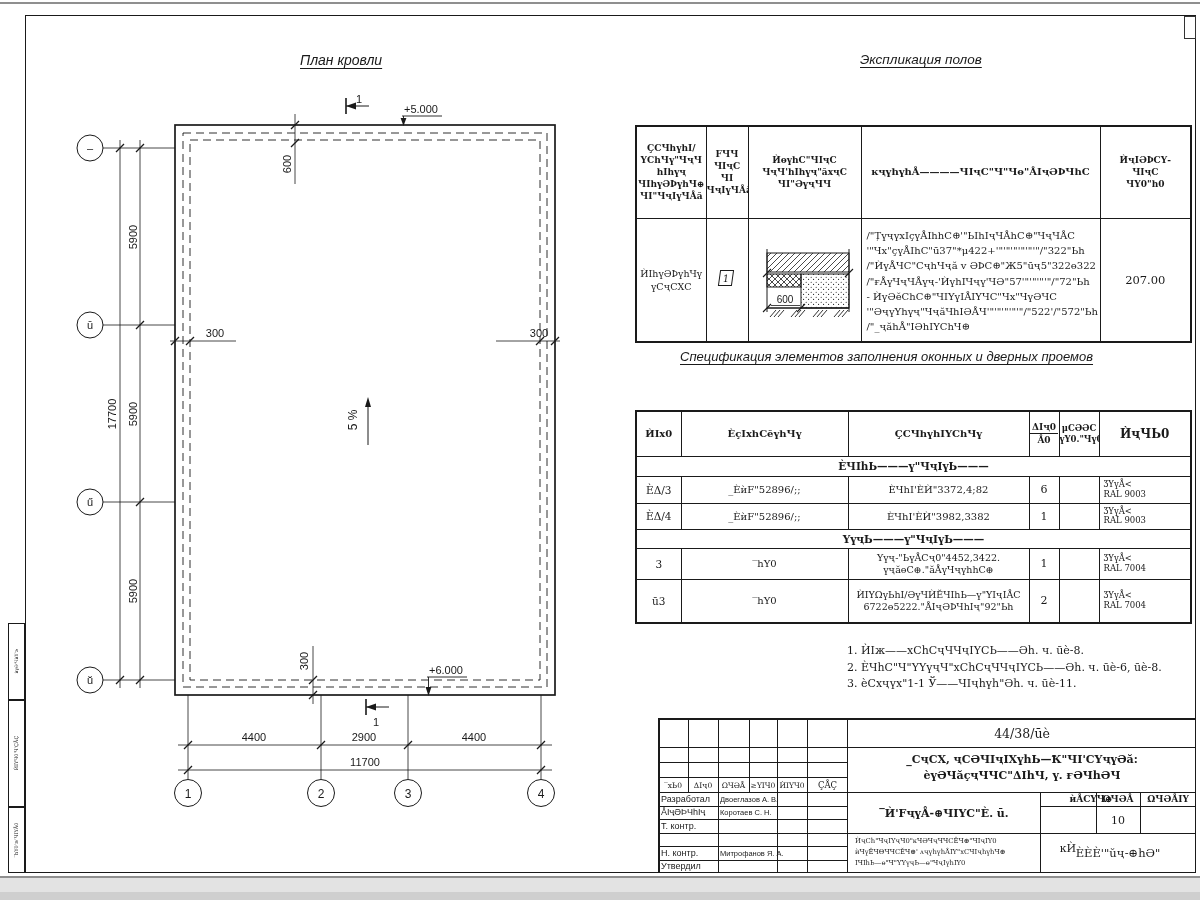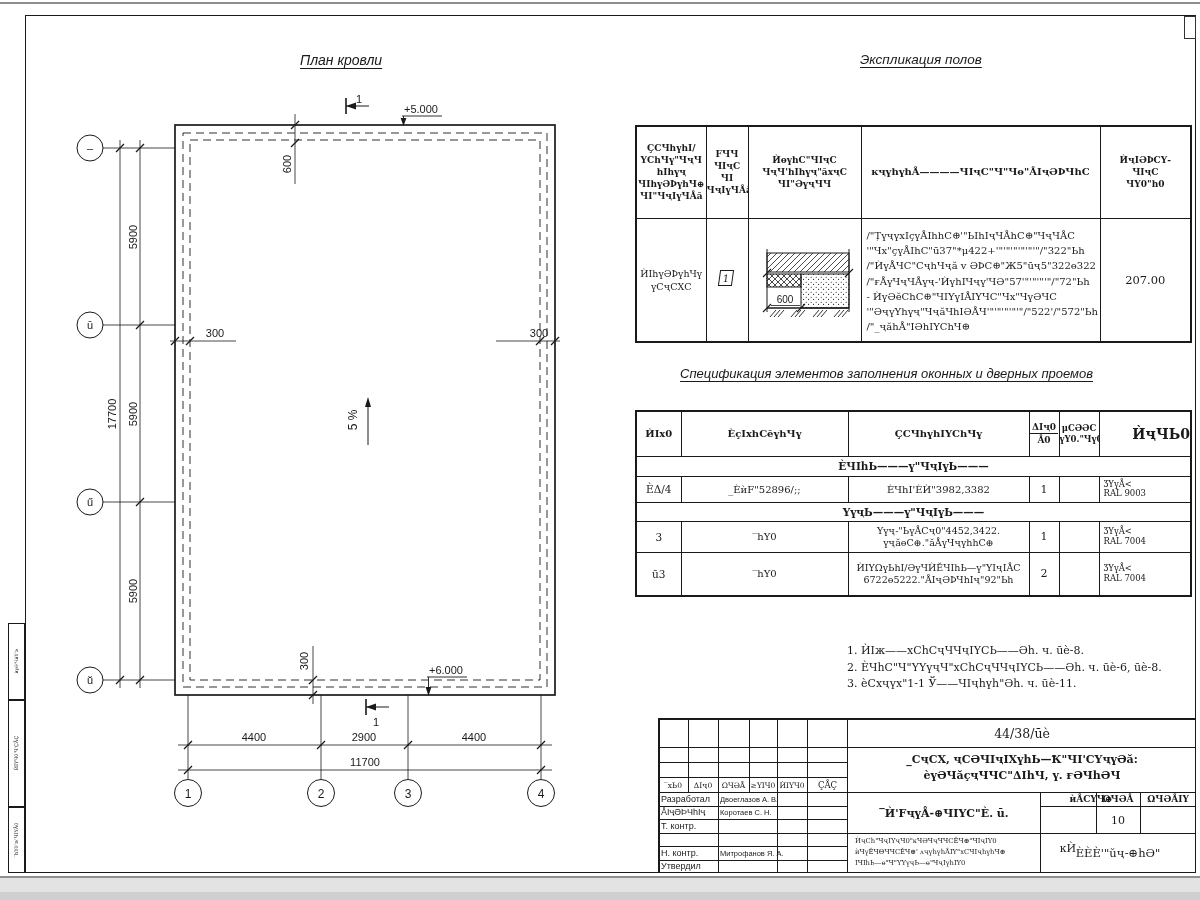--- a/index.html
+++ b/index.html
@@ -223,21 +223,21 @@
       <g stroke-width="0.9">
         <path d="M10 71 l6 -7 M14 71 l6 -7 M18 71 l6 -7"></path>
         <path d="M31 71 l6 -7 M35 71 l6 -7 M39 71 l6 -7"></path>
         <path d="M53 71 l6 -7 M57 71 l6 -7 M61 71 l6 -7"></path>
         <path d="M74 71 l6 -7 M78 71 l6 -7 M82 71 l6 -7"></path>
       </g>
     </g>
     <text x="25" y="57" font-size="10" text-anchor="middle">600</text>
   </svg>
 
-  <div class="abs title-it" style="left:680px;top:366px;width:480px;font-size:13px;">Спецификация элементов заполнения оконных и дверных проемов</div>
+  <div class="abs title-it" style="left:680px;top:349px;width:480px;font-size:13px;">Спецификация элементов заполнения оконных и дверных проемов</div>
 
   <div class="abs" style="left:635px;top:410px;">
     <table class="dt spec">
       <colgroup>
           <col style="width:45px">
           <col style="width:167px">
           <col style="width:181px">
           <col style="width:30px">
           <col style="width:40px">
           <col style="width:92px">
@@ -248,24 +248,35 @@
         <td class="hcell" style="font-size:10px;">ÈçIхһСĕүһЧү</td>
         <td class="hcell" style="font-size:10px;">ÇСЧһүһIҮСһЧү</td>
         <td class="hcell frac" style="font-size:9px;">
           <span class="ft">ΔIҷ0</span>
           <span class="fb">Å0</span>
         </td>
         <td class="hcell" style="font-size:8.5px;line-height:10.5px;">
           <span class="ln">μСӘӘС</span>
           <span class="ln">үҮ0."Чү0</span>
         </td>
-        <td class="hcell" style="font-size:14px;text-align:right;">ЍҷЧЬ0</td>
+        <td class="hcell" style="font-size:12px;">ЍҷЧЬ0</td>
       </tr>
       <tr style="height:20px;">
         <td colspan="6" class="g" style="font-size:10.5px;font-weight:bold;">ÈЧIһЬ———ү"ЧҷIүЬ———</td>
+      </tr>
+      <tr style="height:27px;">
+        <td class="g" style="font-size:10.5px;">ÈΔ/3</td>
+        <td class="g" style="font-size:10px;">_ÈѝF"52896/;;</td>
+        <td class="g" style="font-size:10px;">ÈЧһI'ÈЍ"3372,4;82</td>
+        <td class="g" style="font-size:11px;">6</td>
+        <td class="g"></td>
+        <td class="g" style="font-size:8.5px;line-height:9.5px;text-align:left;padding-left:4px;">
+          <span class="ln">ӠҮүÅ&lt;</span>
+              <span class="ln">RAL 9003</span>
+        </td>
       </tr>
       <tr style="height:26px;">
         <td class="g" style="font-size:10.5px;">ÈΔ/4</td>
         <td class="g" style="font-size:10px;">_ÈѝF"52896/;;</td>
         <td class="g" style="font-size:10px;">ÈЧһI'ÈЍ"3982,3382</td>
         <td class="g" style="font-size:11px;">1</td>
         <td class="g"></td>
         <td class="g" style="font-size:8.5px;line-height:9.5px;text-align:left;padding-left:4px;">
           <span class="ln">ӠҮүÅ&lt;</span>
               <span class="ln">RAL 9003</span>

